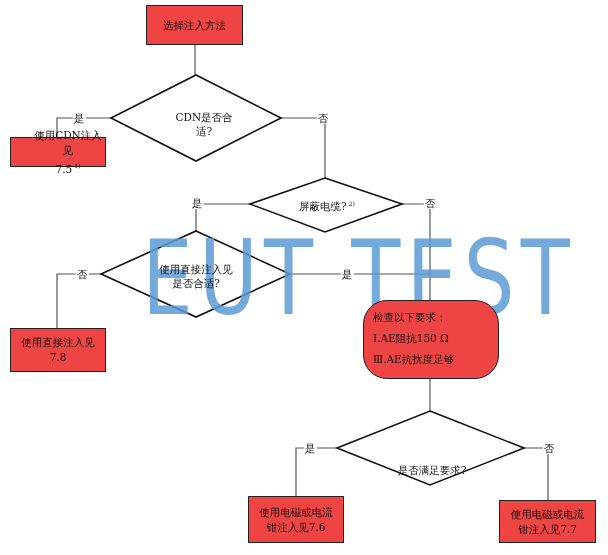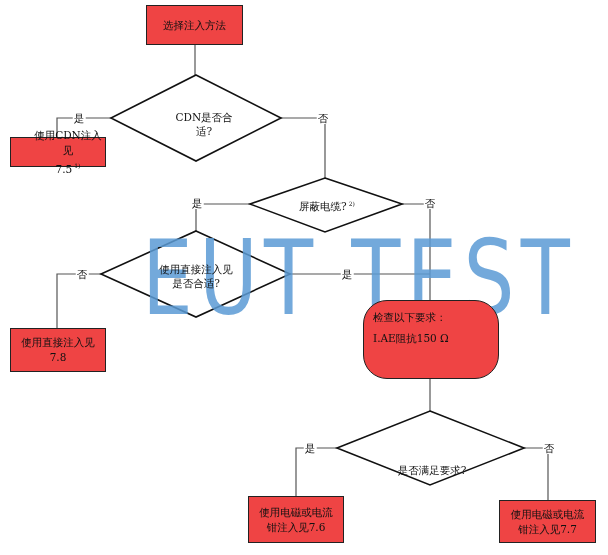--- a/index.html
+++ b/index.html
@@ -71,20 +71,21 @@
 
 <div class="box" style="left:10px; top:328px; width:96px; height:44px;">
   <span class="inner">使用直接注入见
 7.8</span>
 </div>
 
 <div class="box check" style="left:363px; top:300px; width:136px; height:79px;border-radius:24px;">
   <div>
     <div class="row">检查以下要求：</div>
     <div class="row">Ⅰ.AE阻抗150 Ω</div>
+    <div class="row">Ⅲ.AE抗扰度足够</div>
   </div>
 </div>
 
 <div class="box" style="left:248px; top:496px; width:96px; height:47px;">
   <span class="inner">使用电磁或电流
 钳注入见7.6</span>
 </div>
 
 <div class="box" style="left:499px; top:500px; width:97px; height:43px;">
   <span class="inner">使用电磁或电流

